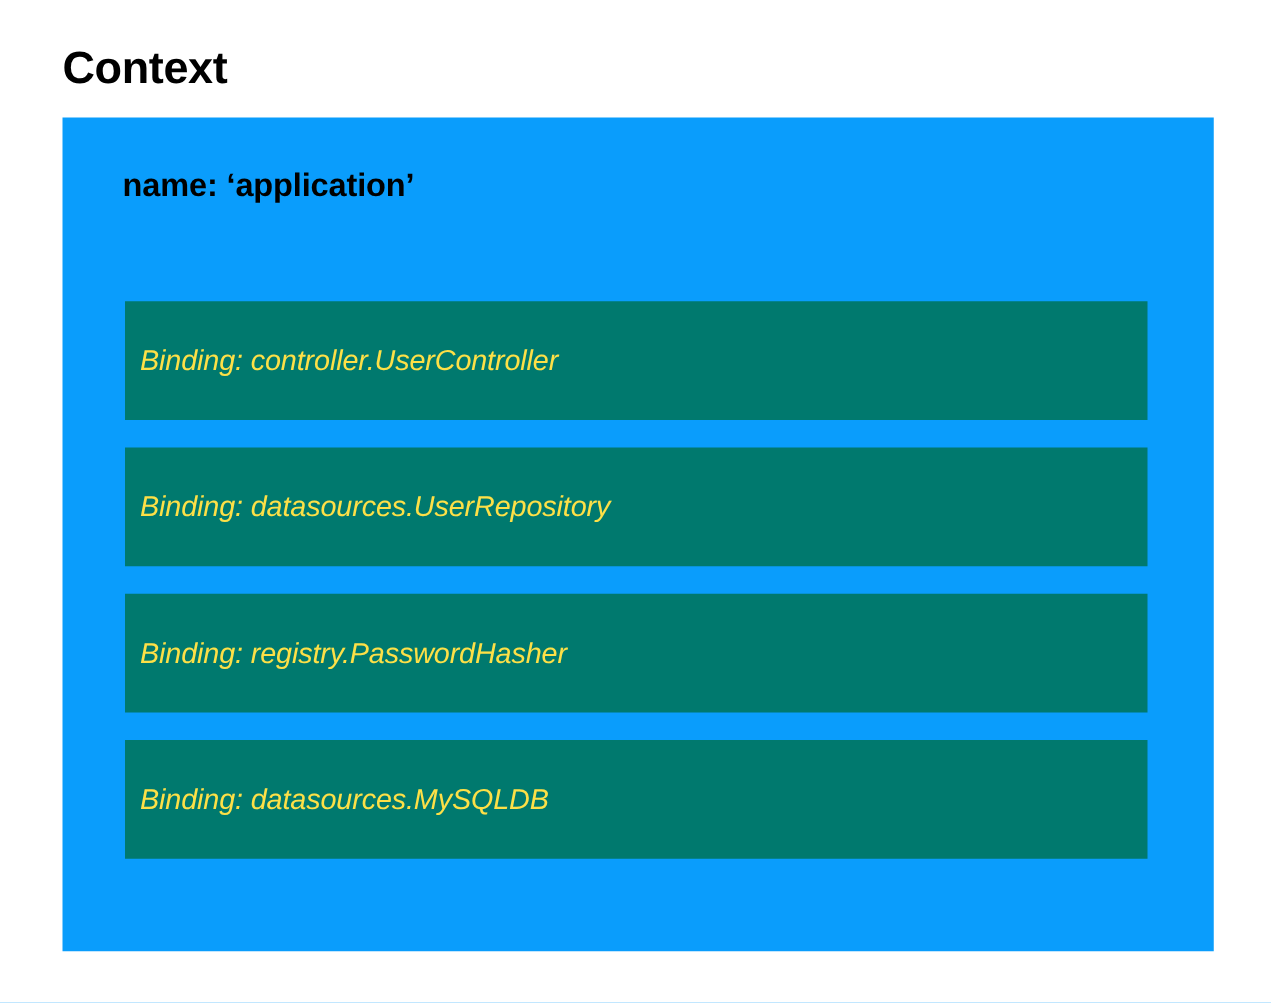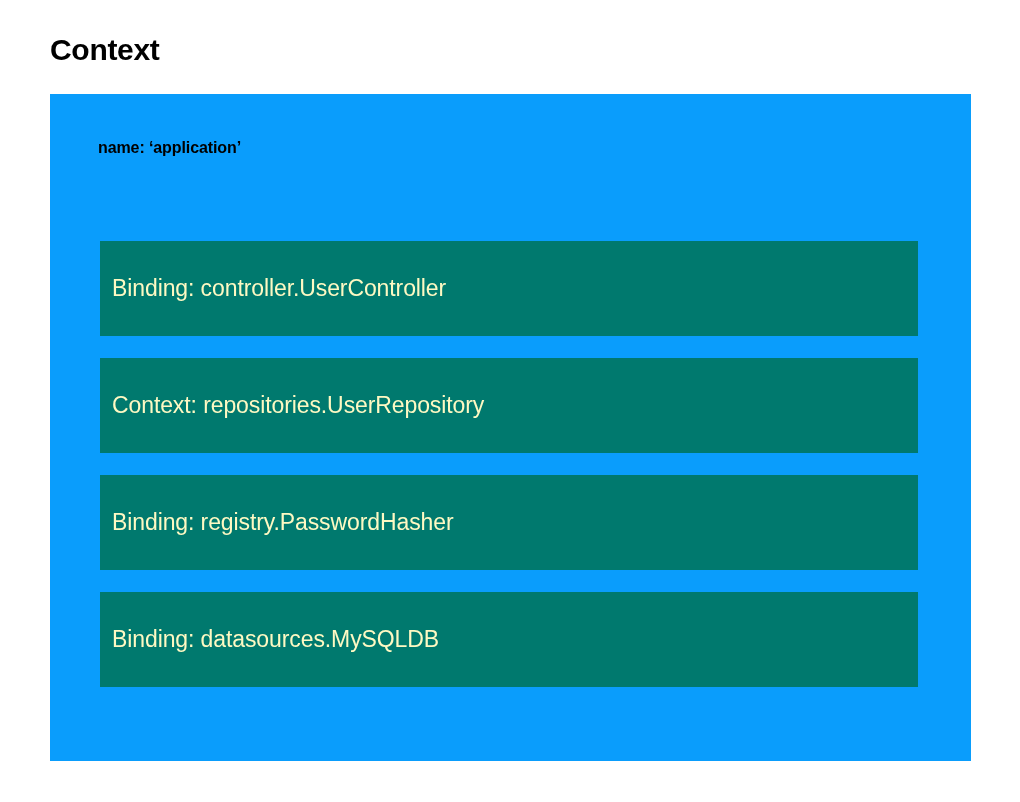--- a/index.html
+++ b/index.html
@@ -17,41 +17,41 @@
   .slide {
     position: relative;
     width: 1020px;
     height: 802px;
     background: #ffffff;
   }
   .page-title {
     position: absolute;
     left: 50px;
     top: 32px;
-    font-size: 30px;
+    font-size: 36px;
     font-weight: bold;
     color: #000000;
     letter-spacing: -0.3px;
     line-height: 1.2;
     white-space: nowrap;
   }
   .context-box {
     position: absolute;
     left: 50px;
     top: 94px;
     width: 921px;
     height: 667px;
     background: #0A9DFC;
     box-sizing: border-box;
   }
   .context-meta {
     position: absolute;
     left: 48px;
     top: 38px;
-    font-size: 16px;
+    font-size: 26px;
     font-weight: bold;
     color: #000000;
     line-height: 32px;
     letter-spacing: -0.1px;
     white-space: nowrap;
   }
   .context-meta .meta-line {
     display: block;
   }
   .registry-list {
@@ -70,24 +70,25 @@
     box-sizing: border-box;
     padding-left: 12px;
   }
   .binding-box:last-child {
     margin-bottom: 0;
     text-align: right;
   }
   .binding-label {
     font-size: 23px;
     font-weight: normal;
-    color: #fef9c3;
+    color: #fde047;
     line-height: 1.2;
     letter-spacing: -0.1px;
     white-space: nowrap;
+    font-style: italic;
   }
 </style>
 </head>
 <body>
 
 <div class="slide">
 
   <div class="page-title">Context</div>
 
   <div class="context-box">
@@ -96,21 +97,21 @@
       <span class="meta-line">name: ‘application’</span>
     </div>
 
     <div class="registry-list">
 
       <div class="binding-box">
         <span class="binding-label">Binding: controller.UserController</span>
       </div>
 
       <div class="binding-box">
-        <span class="binding-label">Context: repositories.UserRepository</span>
+        <span class="binding-label">Binding: datasources.UserRepository</span>
       </div>
 
       <div class="binding-box">
         <span class="binding-label">Binding: registry.PasswordHasher</span>
       </div>
 
       <div class="binding-box">
         <span class="binding-label">Binding: datasources.MySQLDB</span>
       </div>
 

